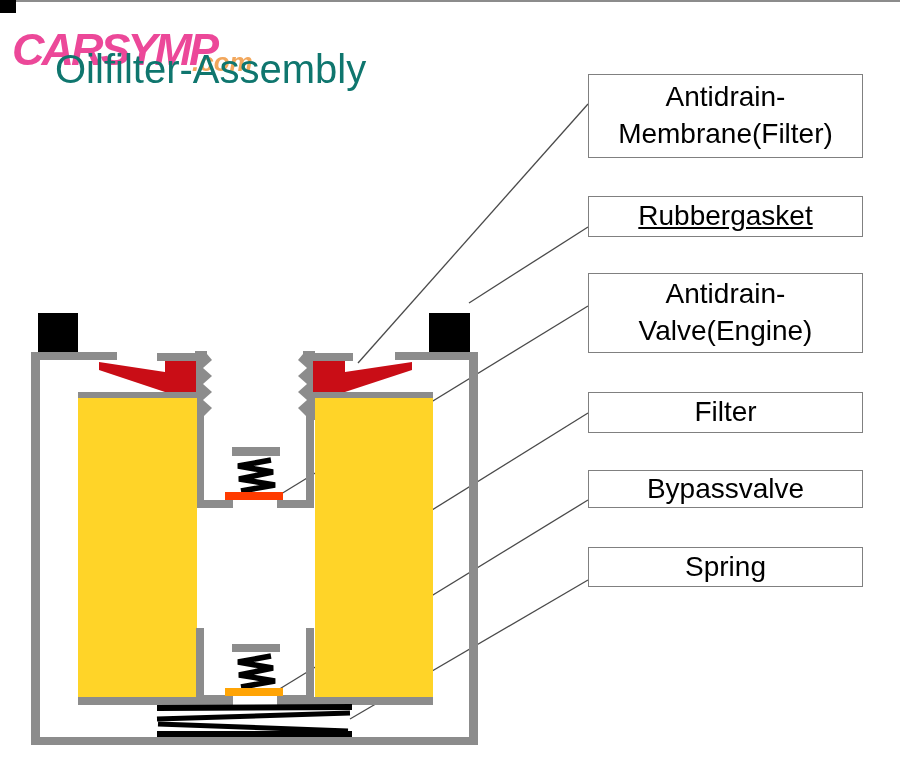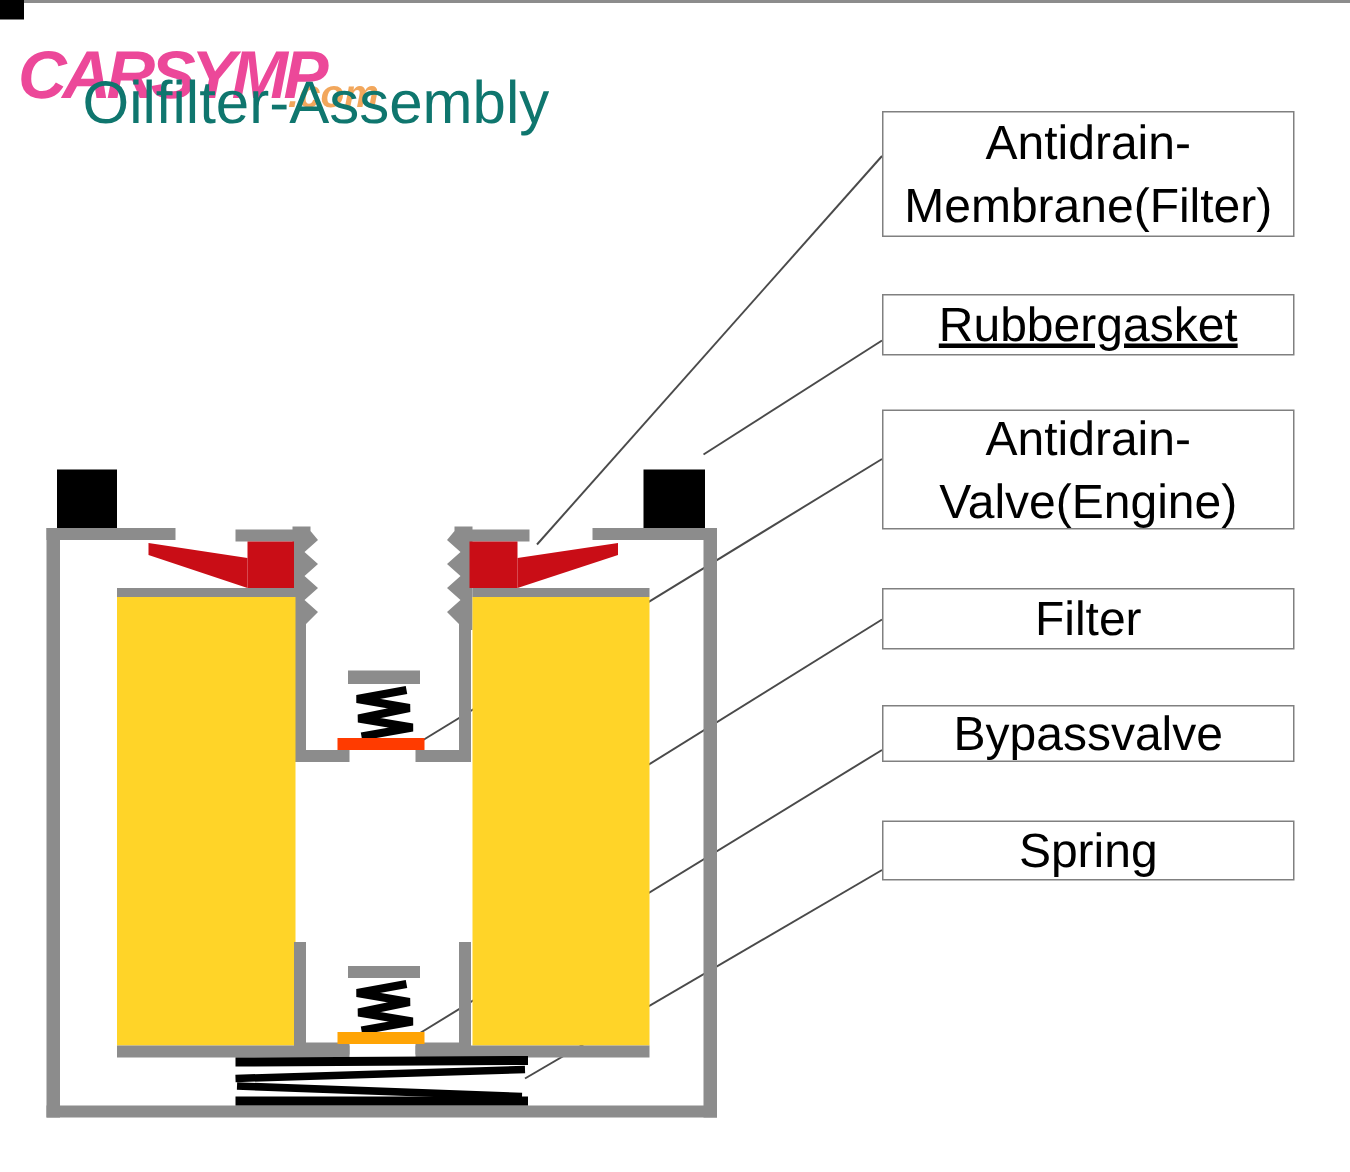--- a/index.html
+++ b/index.html
@@ -10,21 +10,21 @@
   .blk{fill:#000;}
   .leader{stroke:#4a4a4a;stroke-width:1.3;fill:none;}
   .coil{stroke:#000;fill:none;}
   .txt{position:absolute;color:#000;}
   #logo-brand{left:12px;top:24px;font-size:45px;font-weight:bold;font-style:italic;
               letter-spacing:-3px;color:#ec4899;}
   #logo-tld{left:192px;top:47px;font-size:26px;font-weight:bold;font-style:italic;color:#F2A75C;}
   #page-title{left:55px;top:47px;font-size:40px;color:#0f766e;letter-spacing:0px;}
   .label-box{position:absolute;left:588px;width:275px;box-sizing:border-box;
              border:1px solid #808080;background:#fff;display:flex;align-items:center;
-             justify-content:center;text-align:center;font-size:32px;line-height:1.32;
+             justify-content:center;text-align:center;font-size:28px;line-height:1.32;
              color:#000;white-space:pre-line;}
   #label-0{top:74px;height:84px;}
   #label-1{top:196px;height:41px;text-decoration:underline;}
   #label-2{top:273px;height:80px;}
   #label-3{top:392px;height:41px;align-items:center;}
   #label-4{top:470px;height:38px;}
   #label-5{top:547px;height:40px;}
 </style>
 </head>
 <body>

